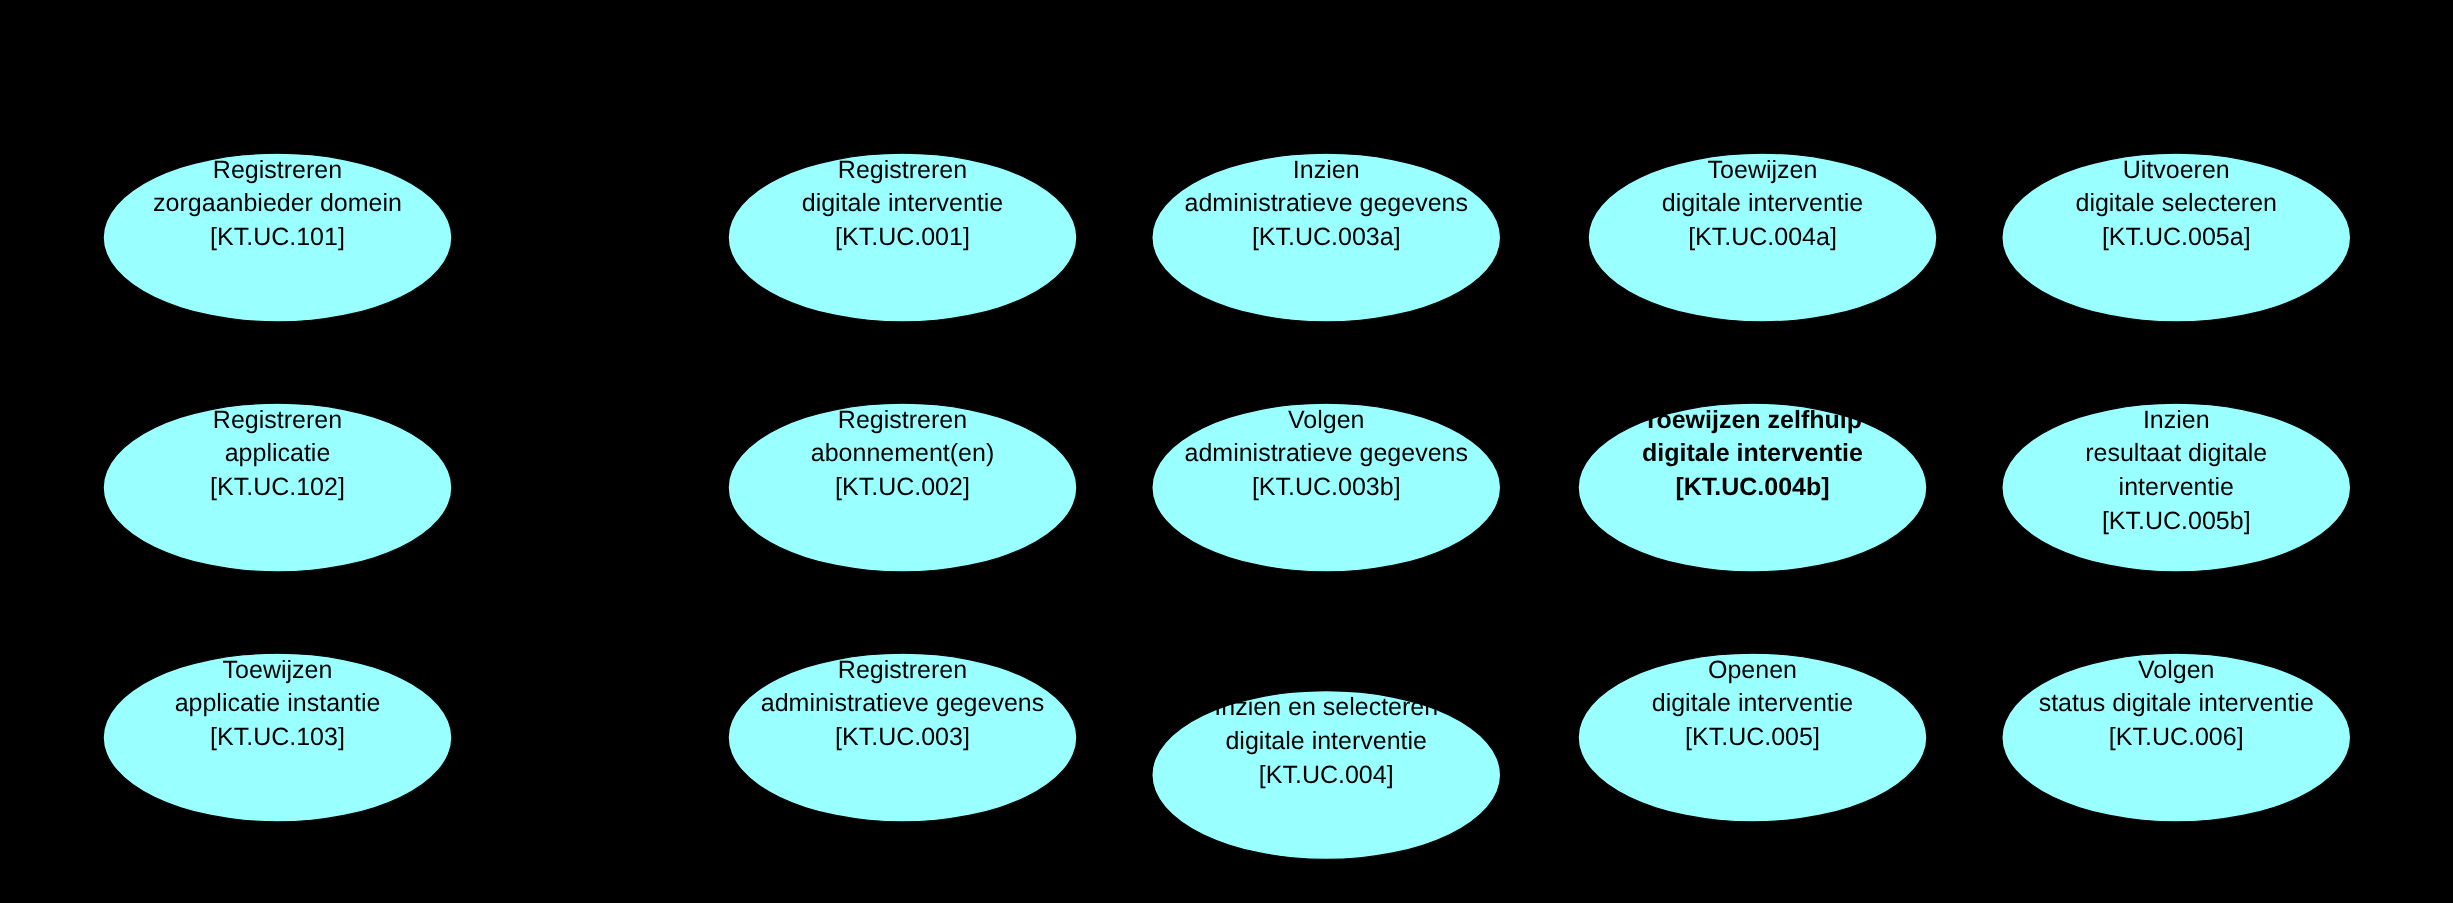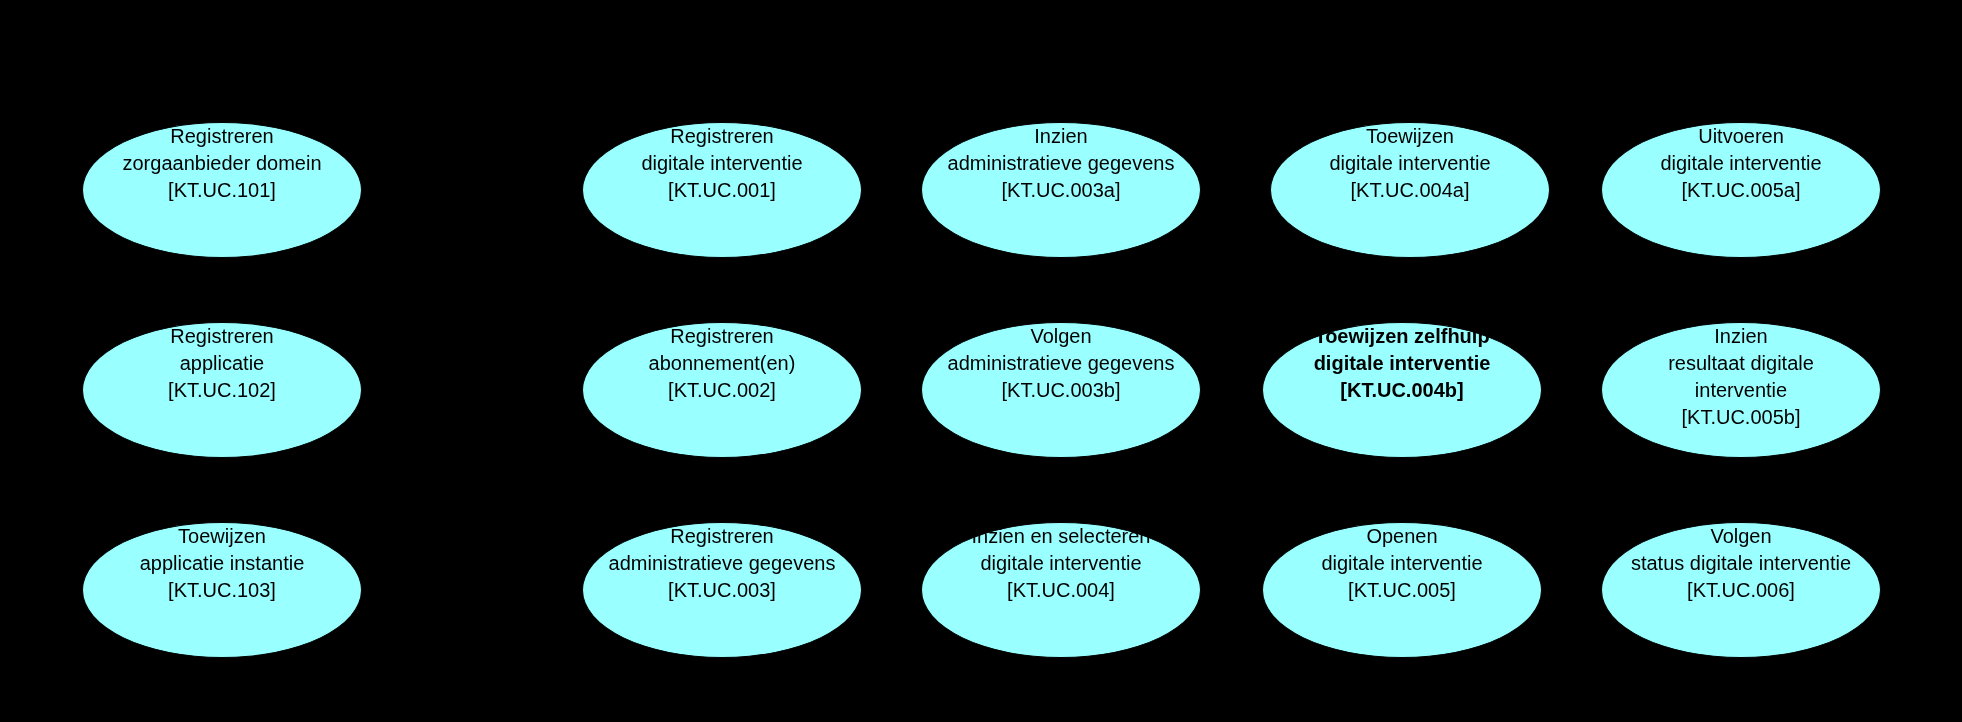--- a/index.html
+++ b/index.html
@@ -55,21 +55,21 @@
 administratieve gegevens
 [KT.UC.003a]</div>
       </div>
       <div class="node" style="left: 1270px; top: 122px;">
         <div class="node-label">Toewijzen
 digitale interventie
 [KT.UC.004a]</div>
       </div>
       <div class="node" style="left: 1601px; top: 122px;">
         <div class="node-label">Uitvoeren
-digitale interventie
+digitale selecteren
 [KT.UC.005a]</div>
       </div>
       <div class="node" style="left: 82px; top: 322px;">
         <div class="node-label">Registreren
 applicatie
 [KT.UC.102]</div>
       </div>
       <div class="node" style="left: 582px; top: 322px;">
         <div class="node-label">Registreren
 abonnement(en)
@@ -94,21 +94,21 @@
       <div class="node" style="left: 82px; top: 522px;">
         <div class="node-label">Toewijzen
 applicatie instantie
 [KT.UC.103]</div>
       </div>
       <div class="node" style="left: 582px; top: 522px;">
         <div class="node-label">Registreren
 administratieve gegevens
 [KT.UC.003]</div>
       </div>
-      <div class="node" style="left: 921px; top: 522px;">
+      <div class="node" style="left: 921px; top: 552px;">
         <div class="node-label">Inzien en selecteren
 digitale interventie
 [KT.UC.004]</div>
       </div>
       <div class="node" style="left: 1262px; top: 522px;">
         <div class="node-label">Openen
 digitale interventie
 [KT.UC.005]</div>
       </div>
       <div class="node" style="left: 1601px; top: 522px;">

